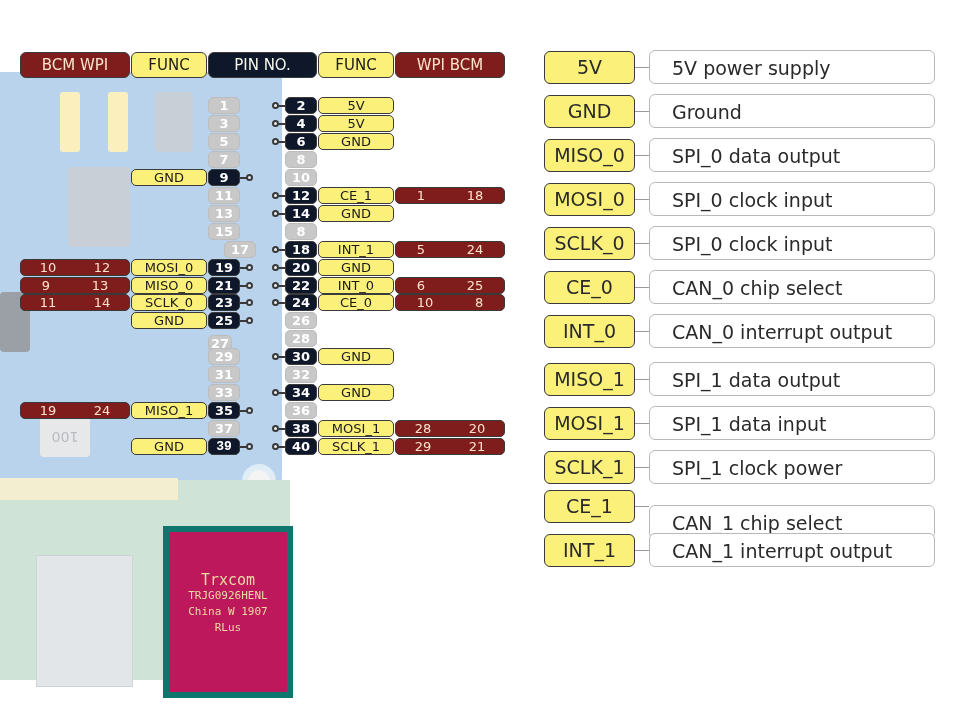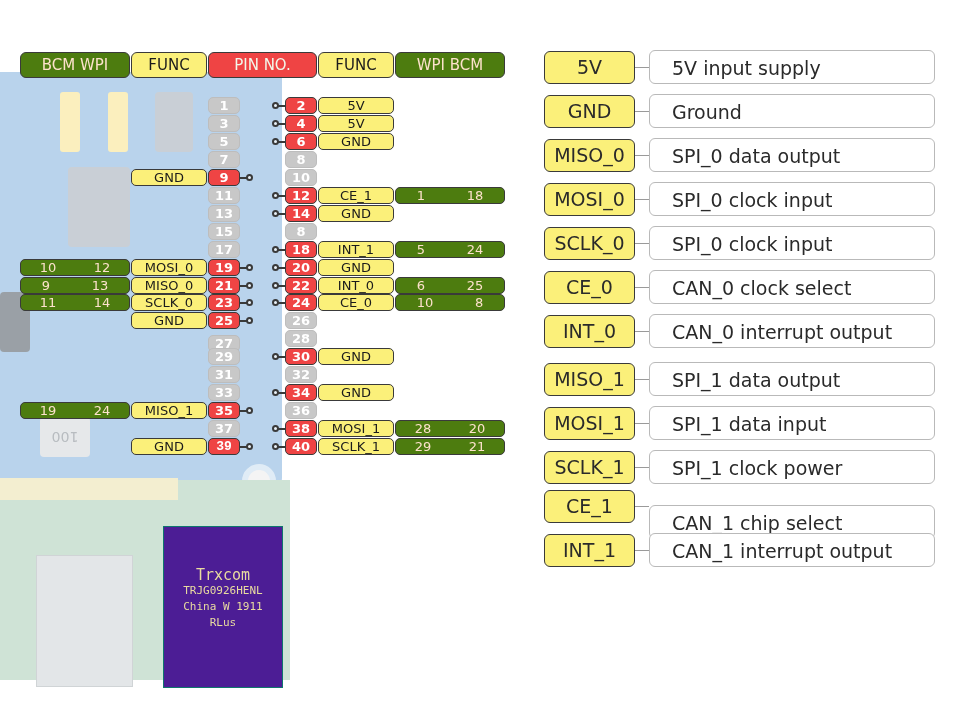--- a/index.html
+++ b/index.html
@@ -4,28 +4,28 @@
 <style>
   html,body{margin:0;padding:0;background:#ffffff;}
   body{width:960px;height:712px;position:relative;overflow:hidden;font-family:"DejaVu Sans",sans-serif;}
   .board{position:absolute;left:0;top:72px;width:282px;height:420px;background:#b9d3ec;border-radius:0 0 14px 0;}
   .board-pcb{position:absolute;left:0;top:480px;width:290px;height:200px;background:#cfe3d6;}
   .board-header-strip{position:absolute;left:0;top:478px;width:178px;height:22px;background:#f3eed0;}
   .chip{position:absolute;background:#c9cfd6;border-radius:4px;}
   .jumper{position:absolute;background:#fbefbe;border-radius:3px;}
   .hole{position:absolute;width:34px;height:34px;border-radius:50%;background:#f4f4f4;border:6px solid #e0ecf6;box-sizing:border-box;}
   .usb{position:absolute;background:#e3e6e8;border:1px solid #d0d4d6;}
-  .eth{position:absolute;background:#4c1d95;border:1px solid #0f766e;}
+  .eth{position:absolute;background:#be185d;border:6px solid #0f766e;}
   .eth-text{position:absolute;color:#e9dba0;font-family:"DejaVu Sans Mono",monospace;font-size:11px;line-height:16px;text-align:center;}
 
   .tag{position:absolute;height:17px;box-sizing:border-box;border:1px solid #3a3a3a;border-radius:5px;font-size:13px;line-height:15px;text-align:center;white-space:nowrap;}
   .hdr{position:absolute;top:52px;height:26px;box-sizing:border-box;border:1px solid #3a3a3a;border-radius:6px;font-size:15px;line-height:24px;text-align:center;}
-  .orange{background:#4d7c0f;color:#fde2cc;}
+  .orange{background:#7f1d1d;color:#fde2cc;}
   .yellow{background:#fbf07a;color:#1b1b1b;}
-  .green{background:#ef4444;color:#ffffff;font-weight:bold;}
+  .green{background:#0f172a;color:#ffffff;font-weight:bold;}
   .gray{background:#c8c8c8;color:#ffffff;border-color:#bdbdbd;font-weight:bold;}
   .hdr.green{font-weight:normal;color:#f2f7ea;}
   .num-pair{display:flex;justify-content:space-around;}
 
   .conn{position:absolute;height:2px;background:#3a3a3a;}
   .dot{position:absolute;width:7px;height:7px;border-radius:50%;border:2px solid #3a3a3a;background:#e9f1f8;box-sizing:border-box;}
 
   .legend-tag{position:absolute;left:544px;width:91px;height:33px;box-sizing:border-box;background:#fbf07a;border:1px solid #3a3a3a;border-radius:6px;font-size:19px;line-height:31px;text-align:center;color:#2a2a2a;}
   .legend-line{position:absolute;left:635px;width:14px;height:1px;background:#9a9a9a;}
   .legend-desc{position:absolute;left:649px;width:286px;height:34px;box-sizing:border-box;border:1px solid #b9b9b9;border-radius:6px;font-size:19px;line-height:34px;padding-left:22px;color:#2a2a2a;background:#fff;}
@@ -44,21 +44,21 @@
   </div>
   <div class="hole" style="left:242px;top:392px;"></div>
 </div>
 <div class="board-pcb"></div>
 <div class="board-header-strip"></div>
 <div class="usb" style="left:36px;top:555px;width:95px;height:130px;"></div>
 <div class="eth" style="left:163px;top:526px;width:118px;height:160px;">
   <div class="eth-text" style="left:0;top:40px;width:118px;">
     <div style="font-size:15px;">Trxcom</div>
     <div>TRJG0926HENL</div>
-    <div>China W 1911</div>
+    <div>China W 1907</div>
     <div>RLus</div>
   </div>
 </div>
 
 <div class="hdr orange" style="left:20px;width:110px;color:#fde2cc;">BCM   WPI</div>
 <div class="hdr yellow" style="left:131px;width:76px;">FUNC</div>
 <div class="hdr green" style="left:208px;width:109px;">PIN NO.</div>
 <div class="hdr yellow" style="left:318px;width:76px;">FUNC</div>
 <div class="hdr orange" style="left:395px;width:110px;">WPI   BCM</div>
 
@@ -94,21 +94,21 @@
       <span>1</span>
       <span>18</span>
     </div>
     <div class="tag gray" style="left: 208px; top: 204.7px; width: 32px;">13</div>
     <div class="tag green" style="left: 285px; top: 204.7px; width: 32px;">14</div>
     <div class="conn" style="left: 277px; top: 212.7px; width: 8px;"></div>
     <div class="dot" style="left: 272px; top: 209.7px;"></div>
     <div class="tag yellow" style="left: 318px; top: 204.7px; width: 76px;">GND</div>
     <div class="tag gray" style="left: 208px; top: 222.65px; width: 32px;">15</div>
     <div class="tag gray" style="left: 285px; top: 222.65px; width: 32px;">8</div>
-    <div class="tag gray" style="left: 208px; top: 240.6px; width: 32px; text-align: center;">17</div>
+    <div class="tag gray" style="left: 224px; top: 240.6px; width: 32px; text-align: center;">17</div>
     <div class="tag green" style="left: 285px; top: 240.6px; width: 32px;">18</div>
     <div class="conn" style="left: 277px; top: 248.6px; width: 8px;"></div>
     <div class="dot" style="left: 272px; top: 245.6px;"></div>
     <div class="tag yellow" style="left: 318px; top: 240.6px; width: 76px;">INT_1</div>
     <div class="tag orange num-pair" style="left: 395px; top: 240.6px; width: 110px;">
       <span>5</span>
       <span>24</span>
     </div>
     <div class="tag green" style="left: 208px; top: 258.55px; width: 32px;">19</div>
     <div class="conn" style="left: 240px; top: 266.55px; width: 8px;"></div>
@@ -152,21 +152,21 @@
     <div class="tag yellow" style="left: 318px; top: 294.45px; width: 76px;">CE_0</div>
     <div class="tag orange num-pair" style="left: 395px; top: 294.45px; width: 110px;">
       <span>10</span>
       <span>8</span>
     </div>
     <div class="tag green" style="left: 208px; top: 312.4px; width: 32px;">25</div>
     <div class="conn" style="left: 240px; top: 320.4px; width: 8px;"></div>
     <div class="dot" style="left: 246px; top: 317.4px;"></div>
     <div class="tag yellow" style="left: 131px; top: 312.4px; width: 76px;">GND</div>
     <div class="tag gray" style="left: 285px; top: 312.4px; width: 32px;">26</div>
-    <div class="tag gray" style="left: 208px; top: 335px; width: 32px;">27</div>
+    <div class="tag gray" style="left: 208px; top: 335px; width: 24px;">27</div>
     <div class="tag gray" style="left: 285px; top: 330.35px; width: 32px;">28</div>
     <div class="tag gray" style="left: 208px; top: 348.3px; width: 32px;">29</div>
     <div class="tag green" style="left: 285px; top: 348.3px; width: 32px;">30</div>
     <div class="conn" style="left: 277px; top: 356.3px; width: 8px;"></div>
     <div class="dot" style="left: 272px; top: 353.3px;"></div>
     <div class="tag yellow" style="left: 318px; top: 348.3px; width: 76px;">GND</div>
     <div class="tag gray" style="left: 208px; top: 366.25px; width: 32px;">31</div>
     <div class="tag gray" style="left: 285px; top: 366.25px; width: 32px;">32</div>
     <div class="tag gray" style="left: 208px; top: 384.2px; width: 32px;">33</div>
     <div class="tag green" style="left: 285px; top: 384.2px; width: 32px;">34</div>
@@ -201,36 +201,36 @@
     <div class="tag yellow" style="left: 318px; top: 438.05px; width: 76px;">SCLK_1</div>
     <div class="tag orange num-pair" style="left: 395px; top: 438.05px; width: 110px;">
       <span>29</span>
       <span>21</span>
     </div>
   </div>
 
 <div id="legend-area">
     <div class="legend-tag" style="top: 51px;">5V</div>
     <div class="legend-line" style="top: 67px;"></div>
-    <div class="legend-desc" style="top: 50px;">5V input supply</div>
+    <div class="legend-desc" style="top: 50px;">5V power supply</div>
     <div class="legend-tag" style="top: 95px;">GND</div>
     <div class="legend-line" style="top: 111px;"></div>
     <div class="legend-desc" style="top: 94px;">Ground</div>
     <div class="legend-tag" style="top: 139px;">MISO_0</div>
     <div class="legend-line" style="top: 155px;"></div>
     <div class="legend-desc" style="top: 138px;">SPI_0 data output</div>
     <div class="legend-tag" style="top: 183px;">MOSI_0</div>
     <div class="legend-line" style="top: 199px;"></div>
     <div class="legend-desc" style="top: 182px;">SPI_0 clock input</div>
     <div class="legend-tag" style="top: 227px;">SCLK_0</div>
     <div class="legend-line" style="top: 243px;"></div>
     <div class="legend-desc" style="top: 226px;">SPI_0 clock input</div>
     <div class="legend-tag" style="top: 271px;">CE_0</div>
     <div class="legend-line" style="top: 287px;"></div>
-    <div class="legend-desc" style="top: 270px;">CAN_0 clock select</div>
+    <div class="legend-desc" style="top: 270px;">CAN_0 chip select</div>
     <div class="legend-tag" style="top: 315px;">INT_0</div>
     <div class="legend-line" style="top: 331px;"></div>
     <div class="legend-desc" style="top: 314px;">CAN_0 interrupt output</div>
     <div class="legend-tag" style="top: 363px;">MISO_1</div>
     <div class="legend-line" style="top: 379px;"></div>
     <div class="legend-desc" style="top: 362px;">SPI_1 data output</div>
     <div class="legend-tag" style="top: 407px;">MOSI_1</div>
     <div class="legend-line" style="top: 423px;"></div>
     <div class="legend-desc" style="top: 406px;">SPI_1 data input</div>
     <div class="legend-tag" style="top: 451px;">SCLK_1</div>

